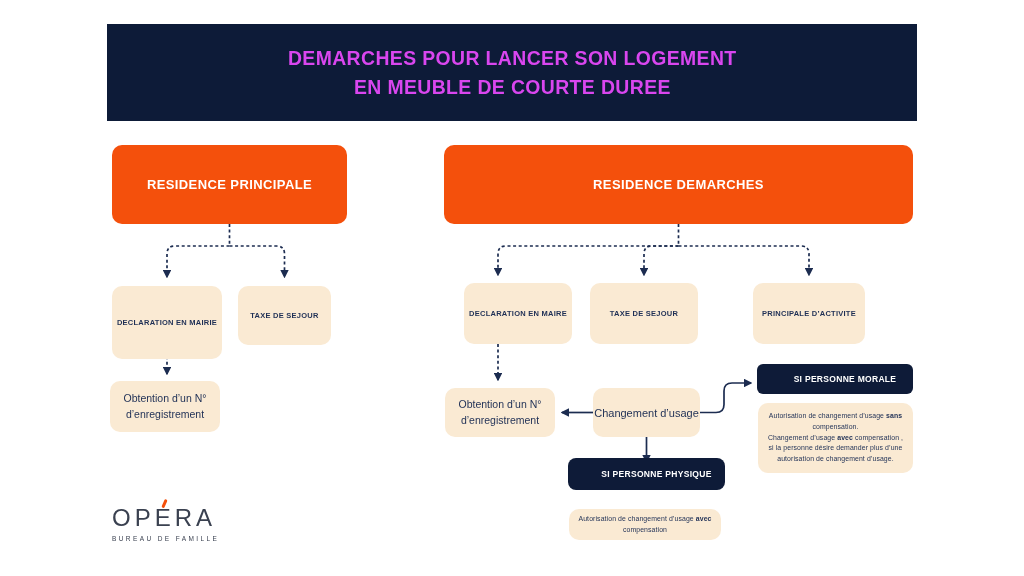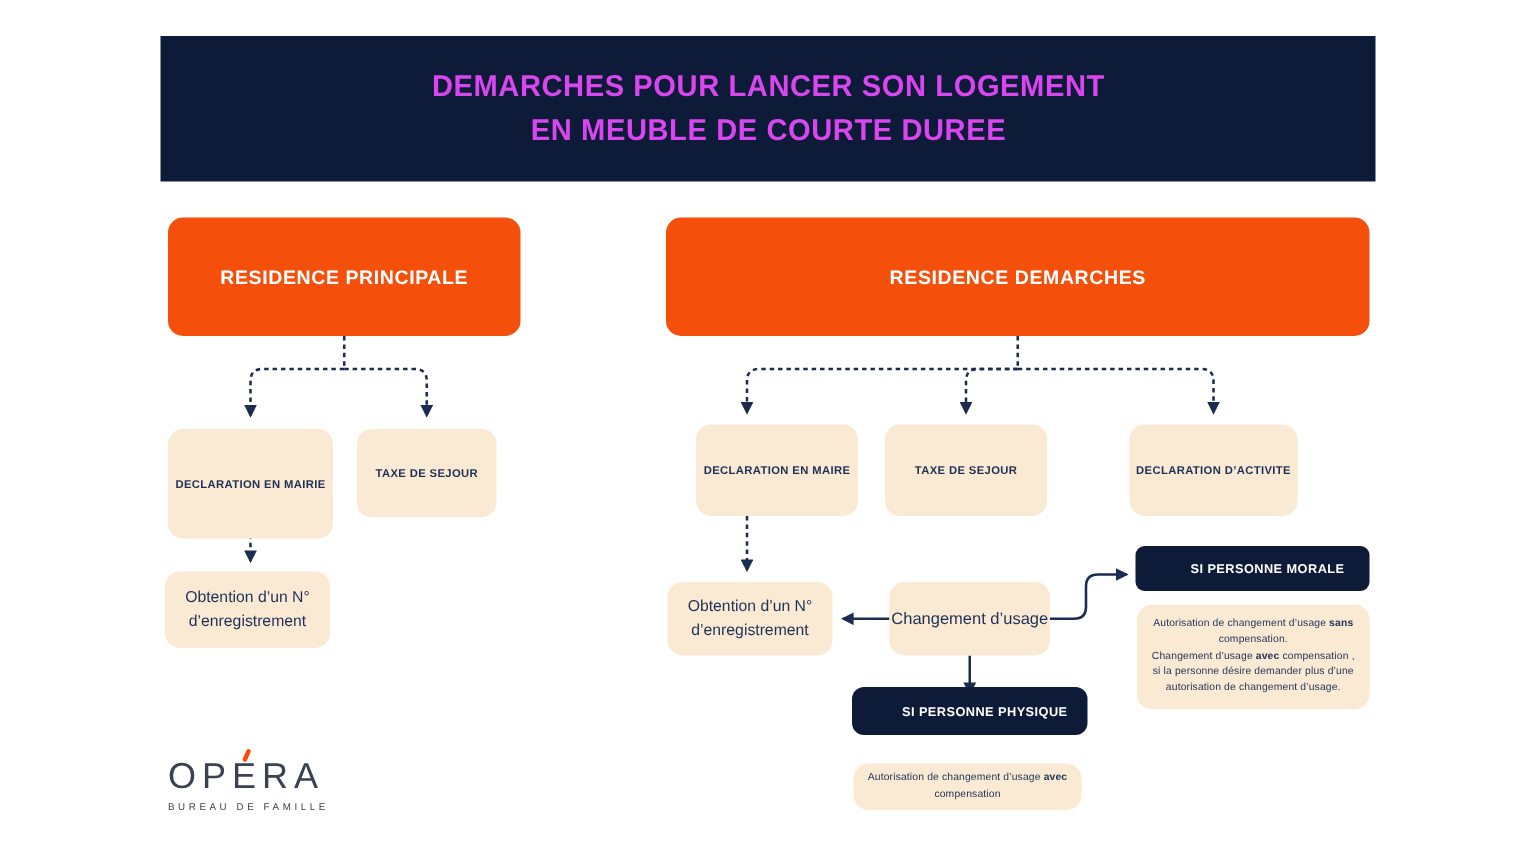--- a/index.html
+++ b/index.html
@@ -118,21 +118,21 @@
   <div class="abs box orange res-secondaire">
     <span>RESIDENCE DEMARCHES</span>
   </div>
   <div class="abs box cream step s-step1">
     <span>DECLARATION EN MAIRE</span>
   </div>
   <div class="abs box cream step s-step2">
     <span>TAXE DE SEJOUR</span>
   </div>
   <div class="abs box cream step s-step3">
-    <span>DECLARATION D’ACTIVITE</span>
+    <span>PRINCIPALE D’ACTIVITE</span>
   </div>
   <div class="abs box cream s-result">
     <span>Obtention d’un N° d’enregistrement</span>
   </div>
   <div class="abs box cream usage">
     <span>Changement d’usage</span>
   </div>
 
   <div class="abs box navy-pill morale-pill">
     <span>SI PERSONNE MORALE</span>

